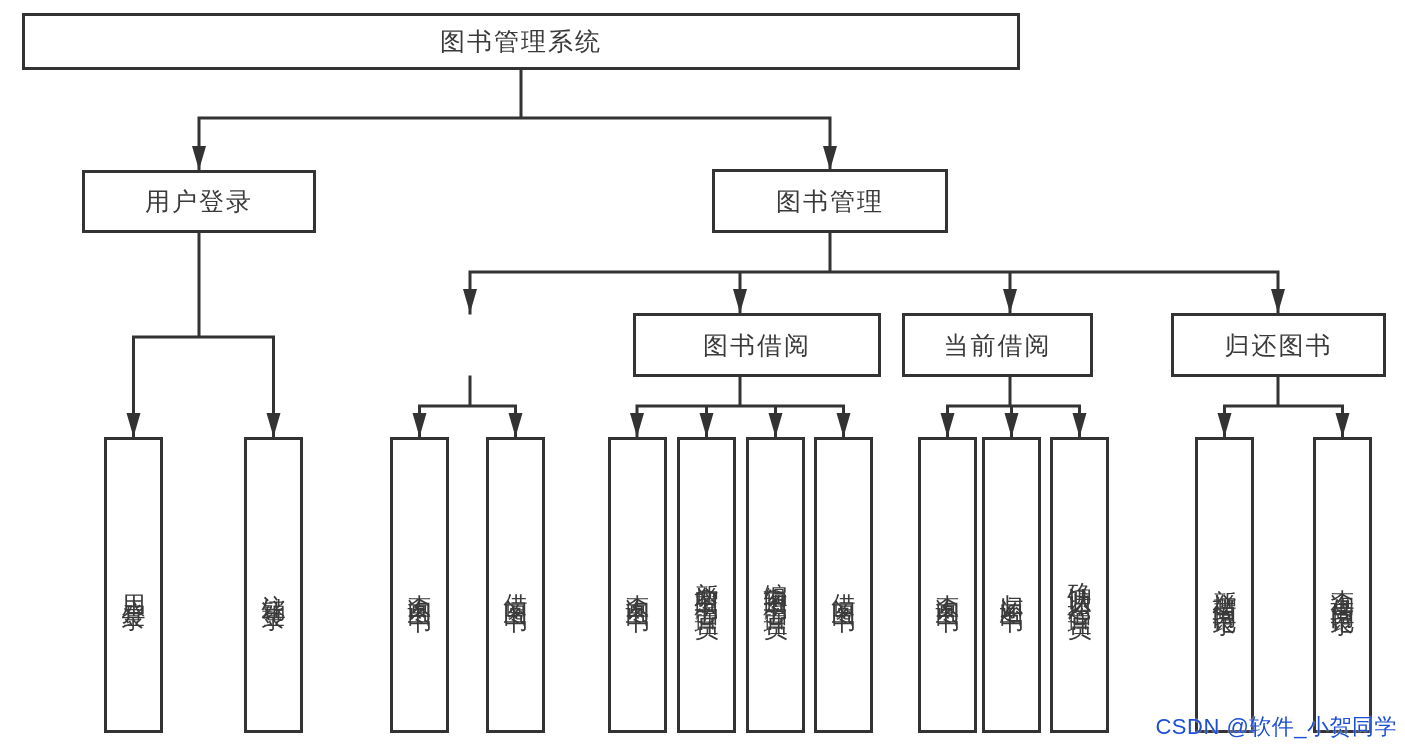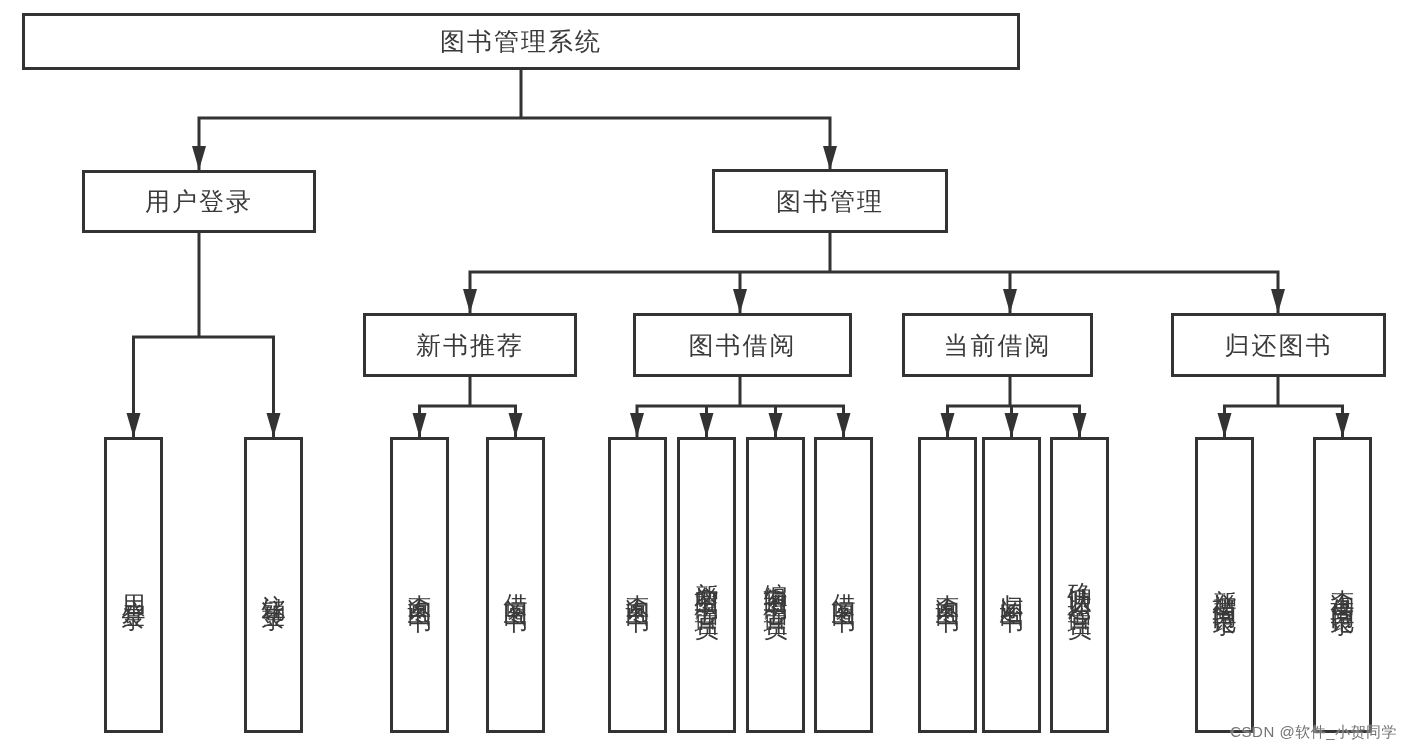--- a/index.html
+++ b/index.html
@@ -41,23 +41,23 @@
   .leaf .vtext {
     writing-mode: vertical-rl;
     font-size: 24px;
     letter-spacing: 5px;
     line-height: 1;
   }
   .watermark {
     position: absolute;
     right: 8px;
     bottom: 5px;
-    font-size: 15px;
+    font-size: 22px;
     letter-spacing: 0.5px;
-    color: #737373;
+    color: #1d4ed8;
     text-shadow: 0 0 2px #ffffff;
     white-space: nowrap;
   }
 </style>
 </head>
 <body>
 
 <div class="canvas">
 
   <svg class="wires" viewBox="0 0 1405 747" aria-hidden="true">
@@ -107,24 +107,21 @@
     <span>图书管理系统</span>
   </div>
 
   <div class="node" style="left:82px; top:170px; width:234px; height:63px;">
     <span>用户登录</span>
   </div>
   <div class="node" style="left:712px; top:169px; width:236px; height:64px;">
     <span>图书管理</span>
   </div>
 
-  <div class="node" style="left:363px; top:313px; width:214px; height:64px;">
-    <span>新书推荐</span>
-  </div>
-  <div class="node" style="left:633px; top:313px; width:219px; height:64px;">
+  <div class="node" style="left:633px; top:313px; width:248px; height:64px;">
     <span>图书借阅</span>
   </div>
   <div class="node" style="left:902px; top:313px; width:191px; height:64px;">
     <span>当前借阅</span>
   </div>
   <div class="node" style="left:1171px; top:313px; width:215px; height:64px;">
     <span>归还图书</span>
   </div>
 
   <div class="node leaf" style="left:104px; top:437px; width:59px; height:296px;">

